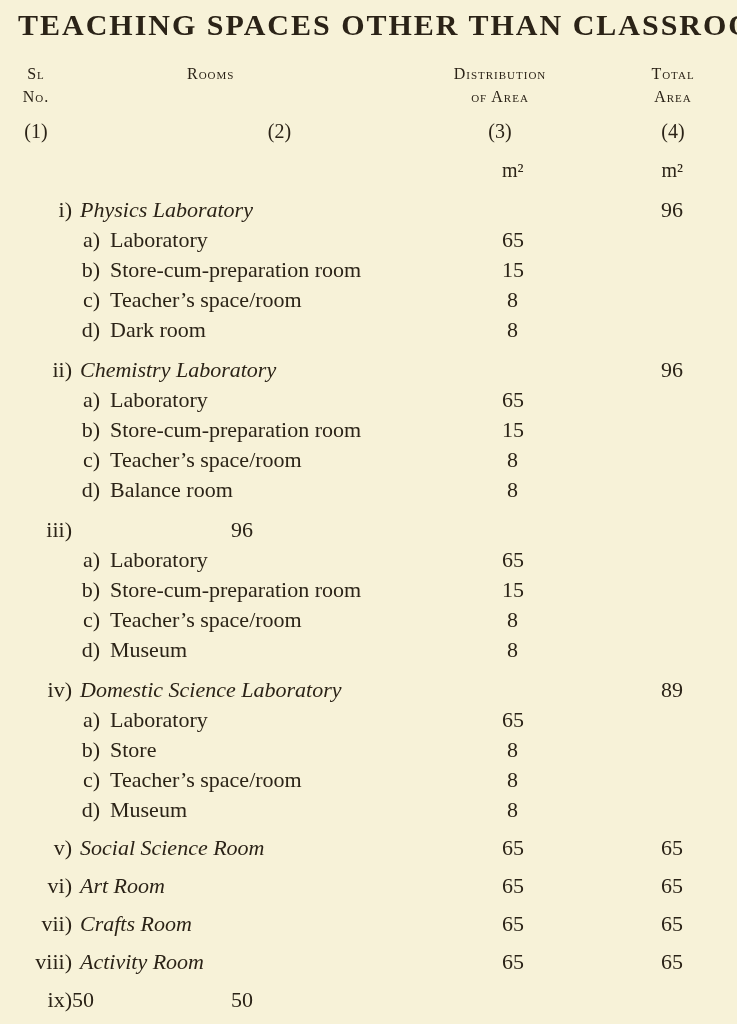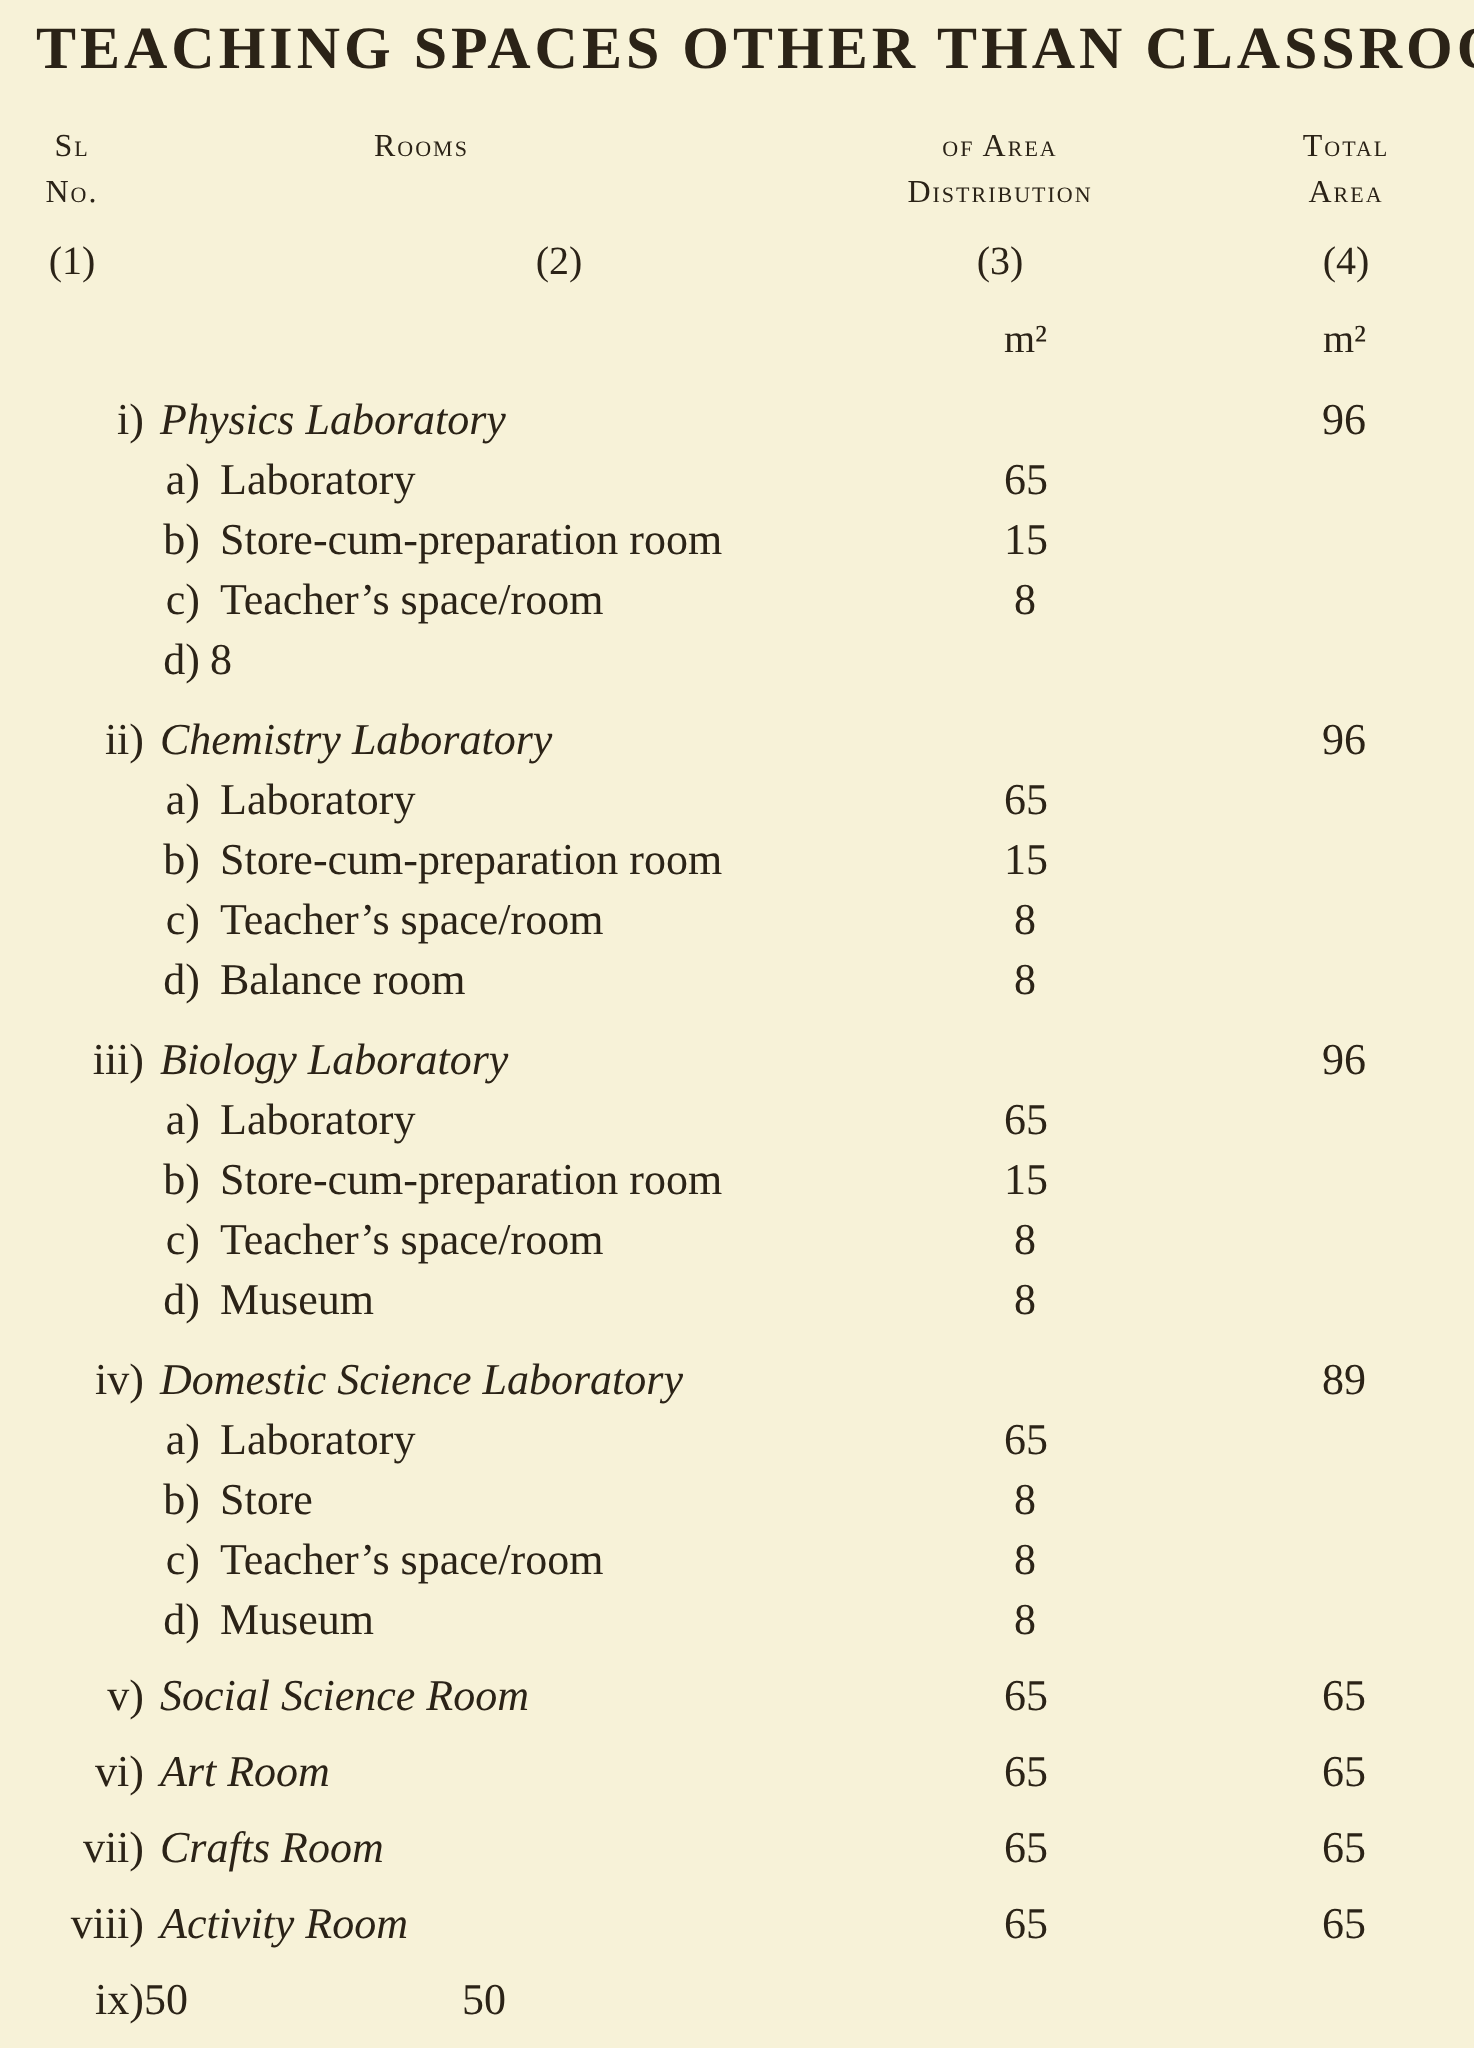--- a/index.html
+++ b/index.html
@@ -58,22 +58,22 @@
 
   <div class="hdr">
     <div class="h1">
       <div class="line">Sl</div>
       <div class="line">No.</div>
     </div>
     <div class="h2">
       <div class="line">Rooms</div>
     </div>
     <div class="h3">
+      <div class="line">Distribution</div>
       <div class="line">of Area</div>
-      <div class="line">Distribution</div>
     </div>
     <div class="h4">
       <div class="line">Total</div>
       <div class="line">Area</div>
     </div>
   </div>
 
   <div class="colnums">
     <div class="h1">(1)</div>
     <div class="h2">(2)</div>
@@ -107,20 +107,21 @@
     <div class="c4"></div>
   </div>
   <div class="row sub">
     <div class="c1">c)</div>
     <div class="c2">Teacher’s space/room</div>
     <div class="c3">8</div>
     <div class="c4"></div>
   </div>
   <div class="row sub">
     <div class="c1">d)</div>
+    <div class="c2">Dark room</div>
     <div class="c3">8</div>
     <div class="c4"></div>
   </div>
 
   <div class="row main">
     <div class="c1">ii)</div>
     <div class="c2">Chemistry Laboratory</div>
     <div class="c3"></div>
     <div class="c4">96</div>
   </div>
@@ -144,21 +145,20 @@
   </div>
   <div class="row sub">
     <div class="c1">d)</div>
     <div class="c2">Balance room</div>
     <div class="c3">8</div>
     <div class="c4"></div>
   </div>
 
   <div class="row main">
     <div class="c1">iii)</div>
-    <div class="c2">Biology Laboratory</div>
     <div class="c3"></div>
     <div class="c4">96</div>
   </div>
   <div class="row sub">
     <div class="c1">a)</div>
     <div class="c2">Laboratory</div>
     <div class="c3">65</div>
     <div class="c4"></div>
   </div>
   <div class="row sub">

